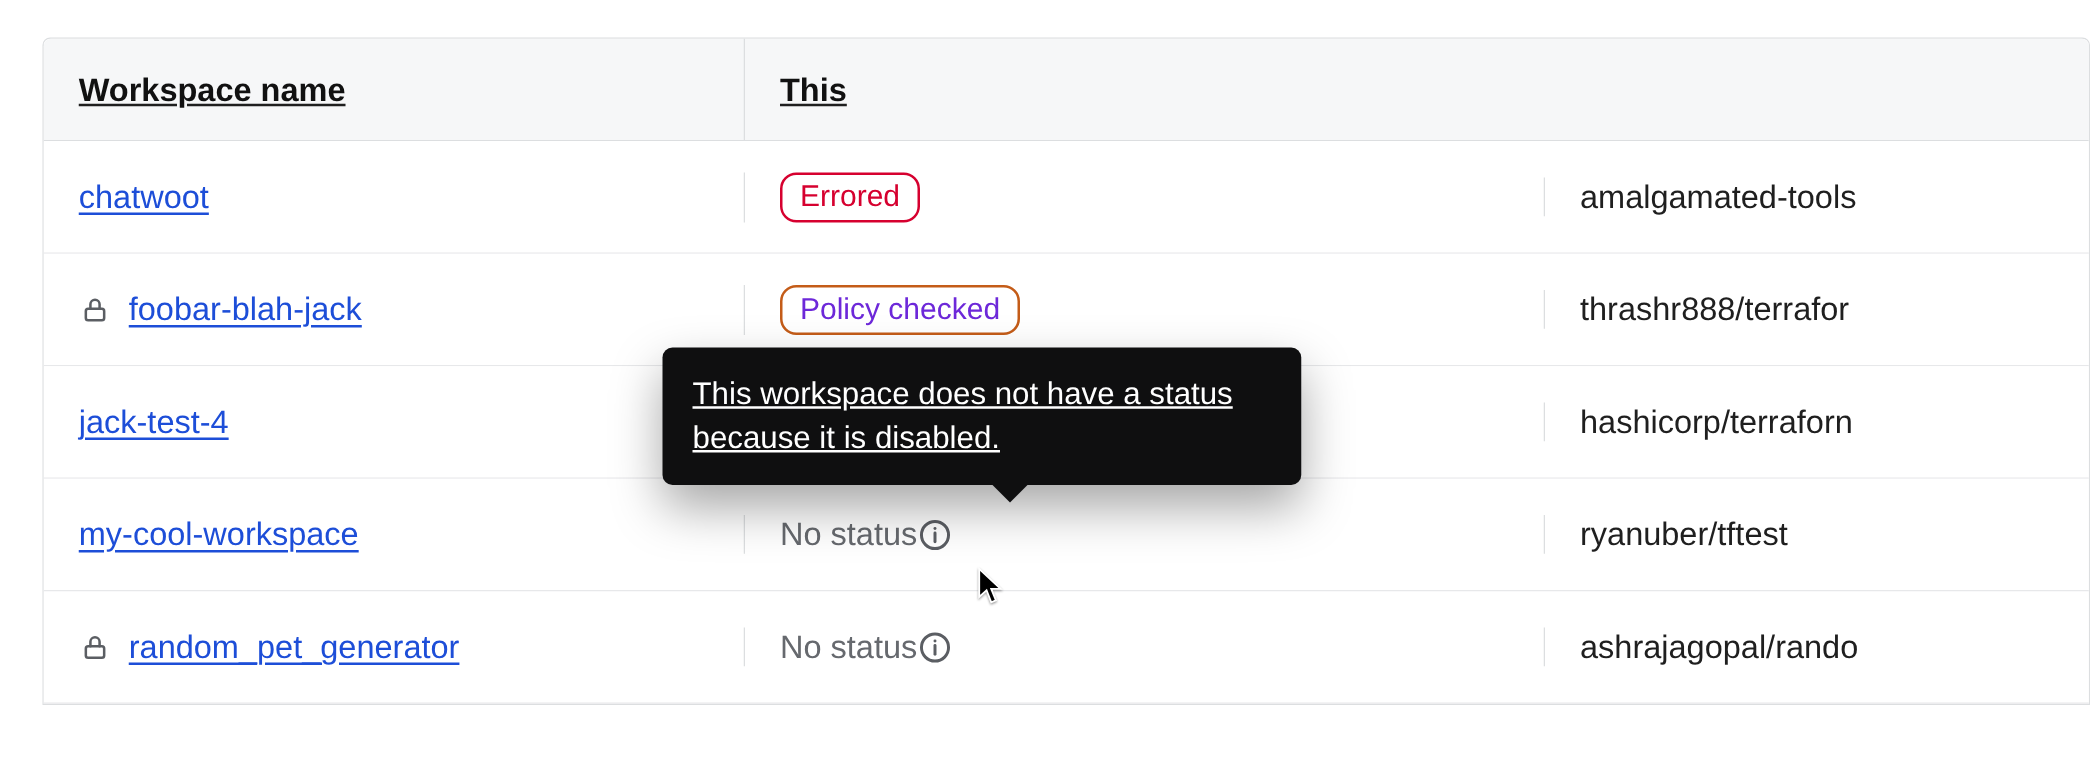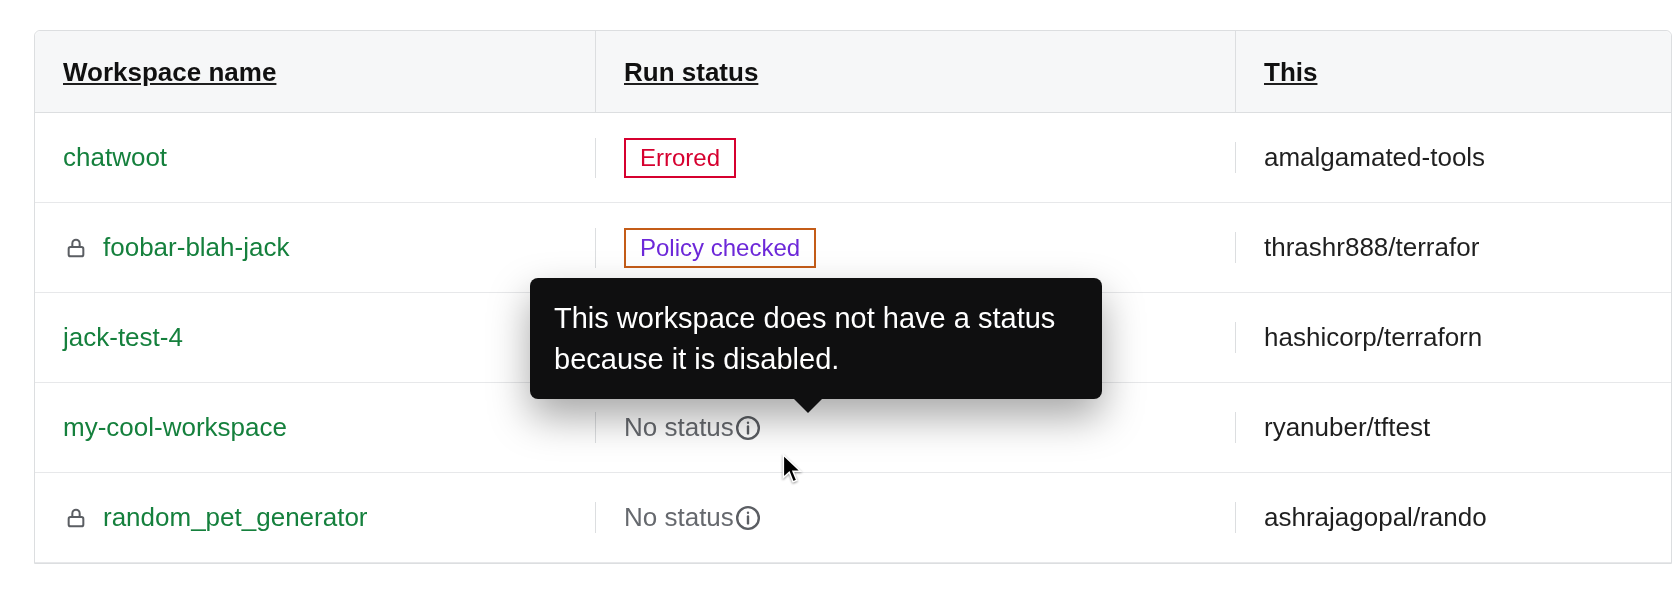--- a/index.html
+++ b/index.html
@@ -48,40 +48,41 @@
     padding: 0 28px;
     font-size: 26px;
     display: flex;
     align-items: center;
     gap: 14px;
   }
   .td.col-name { width: 560px; }
   .td.col-status { width: 640px; position: relative; }
   .td.col-repo { flex: 1; white-space: nowrap; overflow: hidden; }
   .ws-link {
-    color: #15803d;
+    color: #1d4ed8;
+    text-decoration: underline;
     text-underline-offset: 4px;
     text-decoration-thickness: 2px;
     font-weight: 400;
     cursor: pointer;
   }
   .lock-icon {
     display: inline-flex;
     align-items: center;
     justify-content: center;
     width: 26px;
     height: 26px;
     color: #5b5e63;
     flex-shrink: 0;
   }
   .lock-icon svg { width: 22px; height: 26px; display:block; }
   .badge {
     display: inline-block;
     border: 2px solid;
-    border-radius: 0;
+    border-radius: 13px;
     padding: 6px 14px;
     font-size: 24px;
     font-weight: 500;
     line-height: 1;
   }
   .badge-errored { color: #d6002f; border-color: #d6002f; }
   .badge-policy  { color: #6d28d9; border-color: #c45c18; }
   .nostatus {
     color: #66696e;
     font-size: 26px;
@@ -96,25 +97,26 @@
     height: 28px;
     color: #5b5e63;
   }
   .info-icon svg { width: 26px; height: 26px; display:block; }
   .tooltip {
     position: absolute;
     background: #0f0f10;
     color: #fff;
     padding: 20px 24px;
     border-radius: 8px;
-    font-size: 29px;
+    font-size: 25px;
     line-height: 1.4;
-    width: 572px;
+    width: 511px;
     box-shadow: 0 18px 40px rgba(0,0,0,.35);
     z-index: 50;
+    text-decoration: underline;
   }
   .tooltip::after {
     content: "";
     position: absolute;
     bottom: -14px;
     left: 264px;
     width: 0;
     height: 0;
     border-left: 14px solid transparent;
     border-right: 14px solid transparent;
@@ -129,21 +131,20 @@
   }
   .cursor svg { width: 22px; height: 30px; display:block; filter: drop-shadow(0 1px 1px rgba(0,0,0,.4)); }
 </style>
 </head>
 <body>
 
 <div class="container">
   <div class="table">
     <div class="thead">
       <div class="th col-name">Workspace name</div>
-      <div class="th col-status">Run status</div>
       <div class="th col-repo">This</div>
     </div>
 
     <div class="tr">
       <div class="td col-name">
         <a class="ws-link">chatwoot</a>
       </div>
       <div class="td col-status">
         <span class="badge badge-errored">Errored</span>
       </div>

